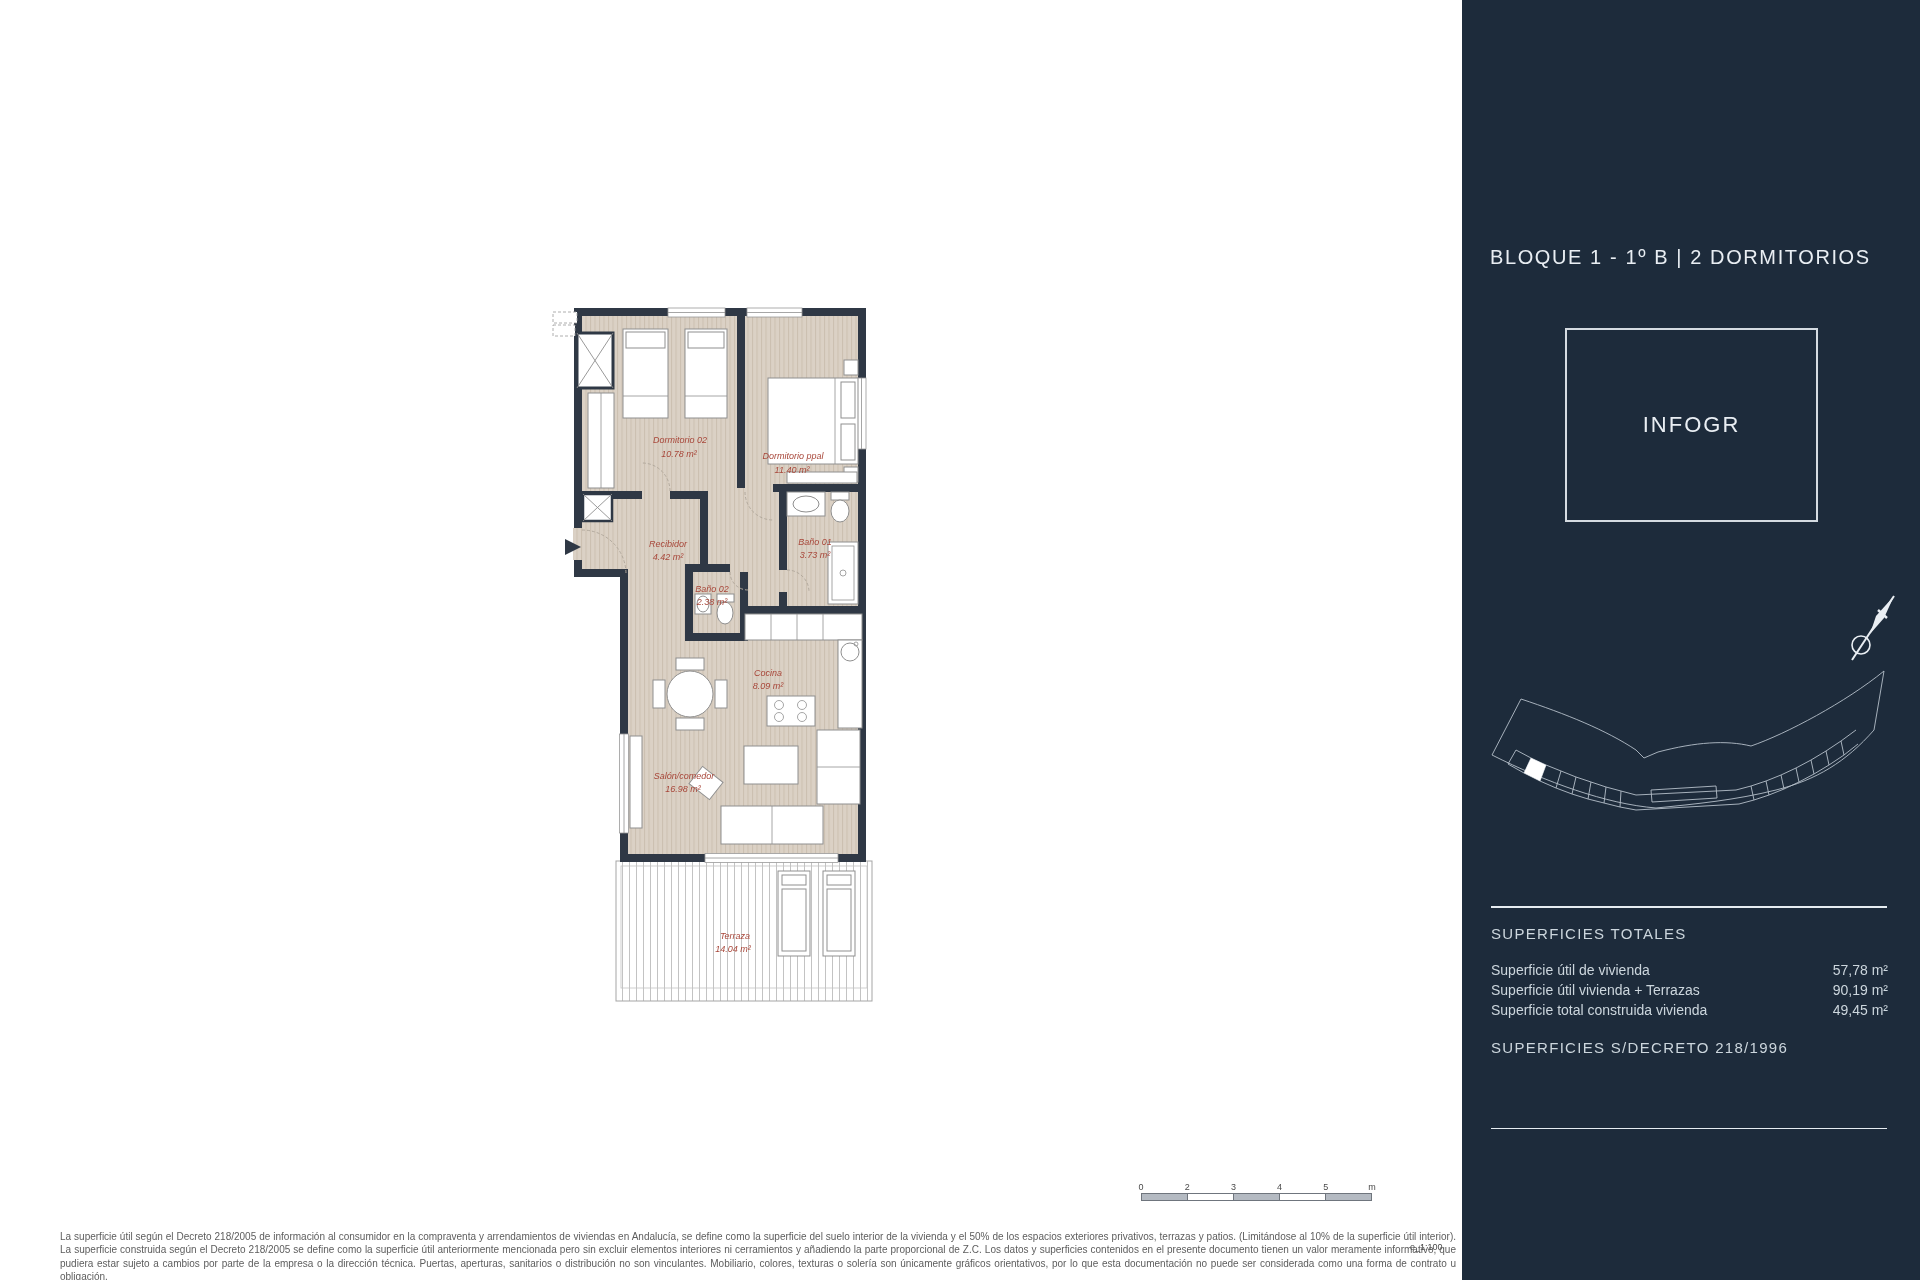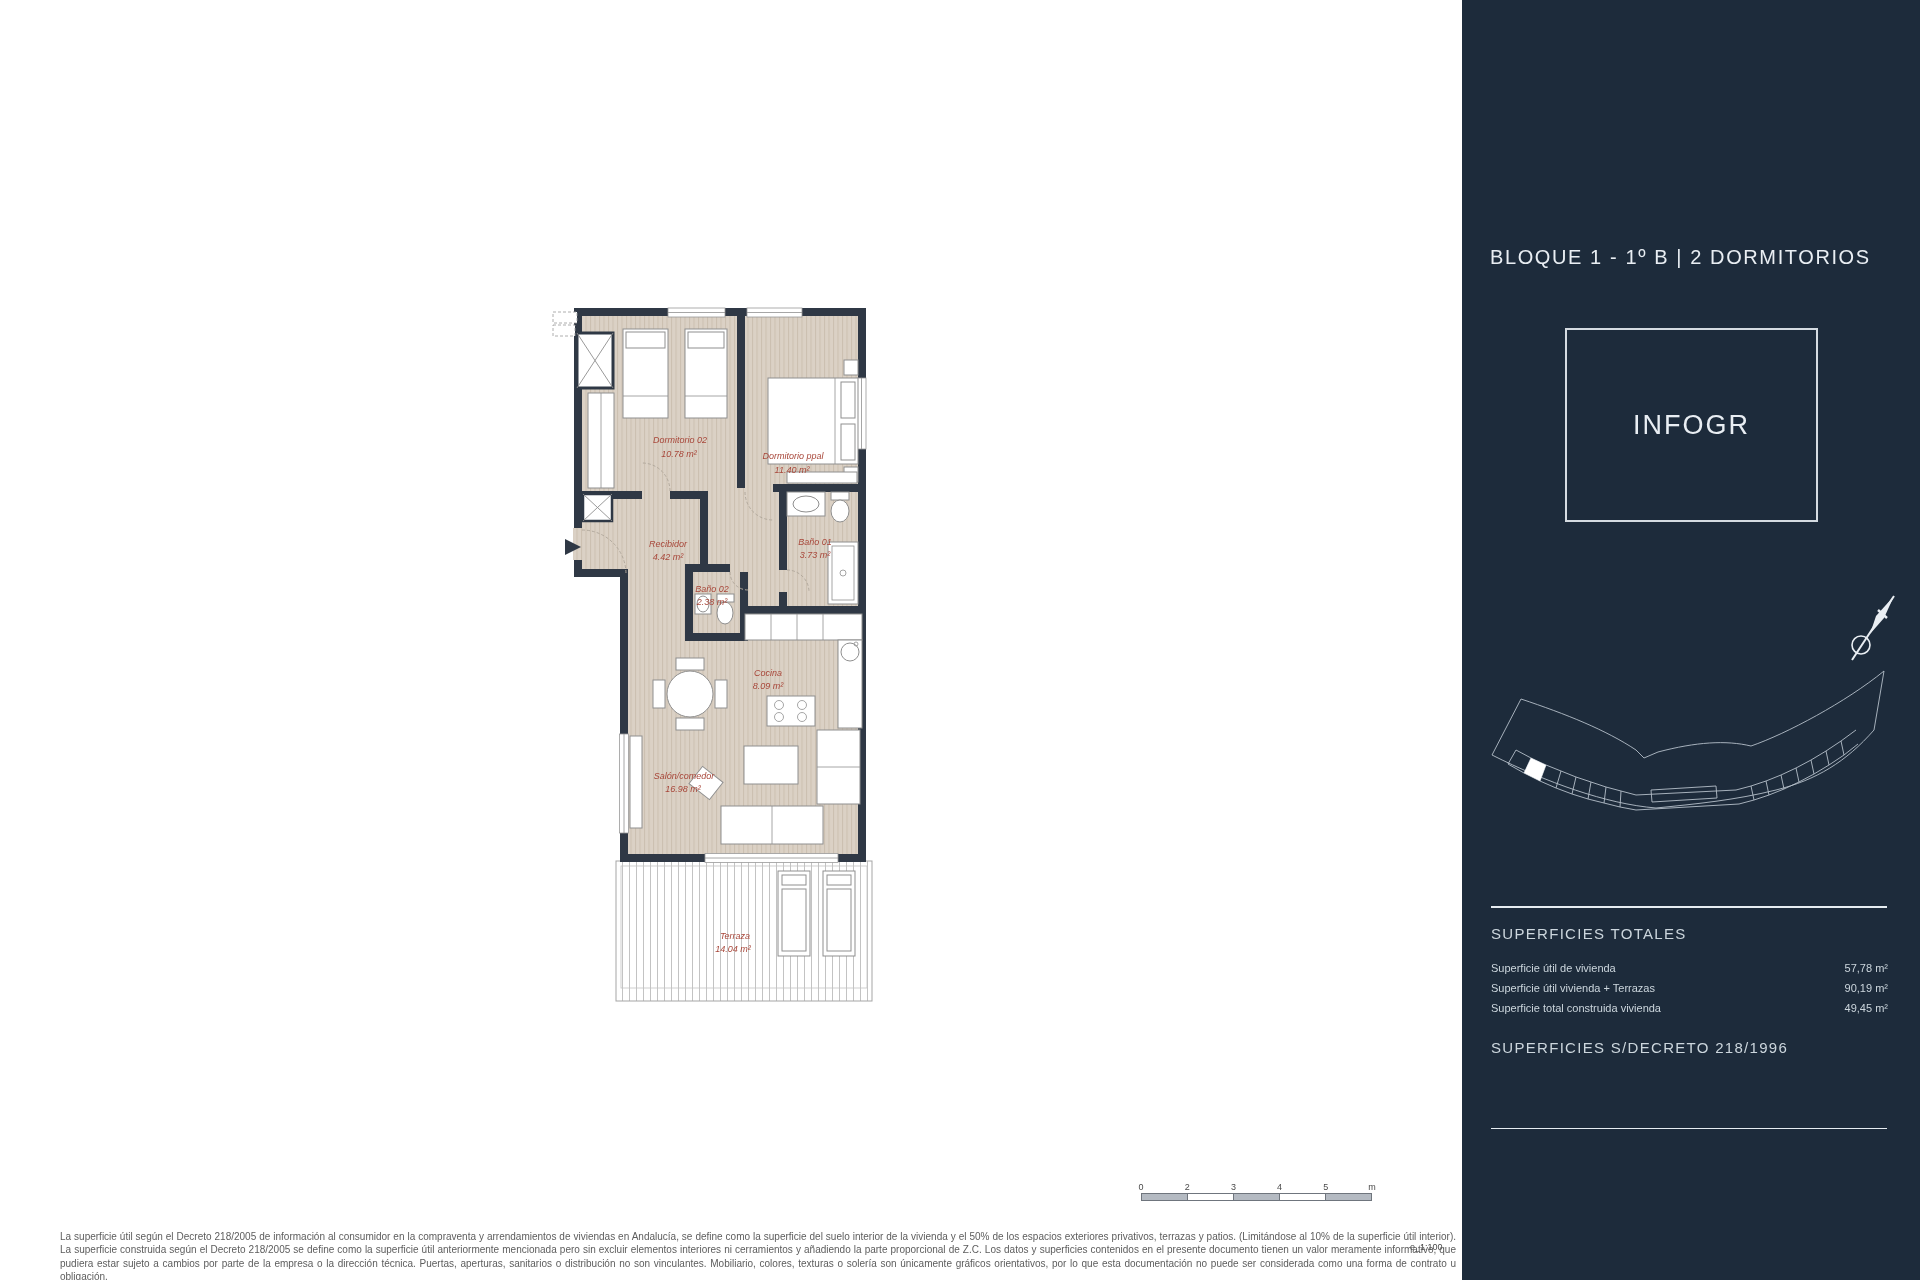--- a/index.html
+++ b/index.html
@@ -38,31 +38,31 @@
   .disclaimer{position:absolute;left:60px;top:1230px;width:1396px;
     font-size:10px;line-height:13.4px;text-align:justify;color:var(--disclaimer_text);}
 
   
   .sidebar{position:absolute;left:1462px;top:0;width:458px;height:1280px;
     background:var(--sidebar_bg);color:var(--sidebar_text);}
   .sb-title{position:absolute;left:28px;top:246px;width:404px;white-space:nowrap;
     font-size:20px;letter-spacing:1.6px;color:var(--sidebar_text_bright);font-weight:400;}
   .logo-box{position:absolute;left:103px;top:328px;width:253px;height:194px;
     border:2px solid #d4dbe1;display:flex;align-items:center;justify-content:center;}
-  .logo-text{font-size:27px;letter-spacing:2px;color:var(--sidebar_text_bright);}
+  .logo-text{font-size:22px;letter-spacing:2px;color:var(--sidebar_text_bright);}
   .compass{position:absolute;left:378px;top:592px;}
   .siteplan{position:absolute;left:24px;top:662px;}
   .divider{position:absolute;left:29px;width:396px;background:#e6ecf1;}
   .div1{top:906px;height:2px;} .div2{top:1128px;height:1px;}
   .sec-header{position:absolute;left:29px;font-size:15px;letter-spacing:1.3px;
     color:var(--sidebar_text);white-space:nowrap;}
   .hdr1{top:925px;text-align:right;} .hdr2{top:1039px;}
   .rows{position:absolute;left:29px;width:397px;}
   .rows1{top:962px;} .rows2{top:1077px;}
-  .srow{display:flex;justify-content:space-between;height:20px;font-size:11px;
+  .srow{display:flex;justify-content:space-between;height:20px;font-size:14px;
     color:var(--sidebar_text);white-space:nowrap;}
 </style>
 </head>
 <body>
 
 <div class="plan-wrap">
 <svg class="plan" width="350" height="715" viewBox="0 0 350 715">
   <defs>
     <pattern id="wood" width="4.5" height="10" patternUnits="userSpaceOnUse">
       <rect width="4.5" height="10" fill="#dbd1c5"></rect>

